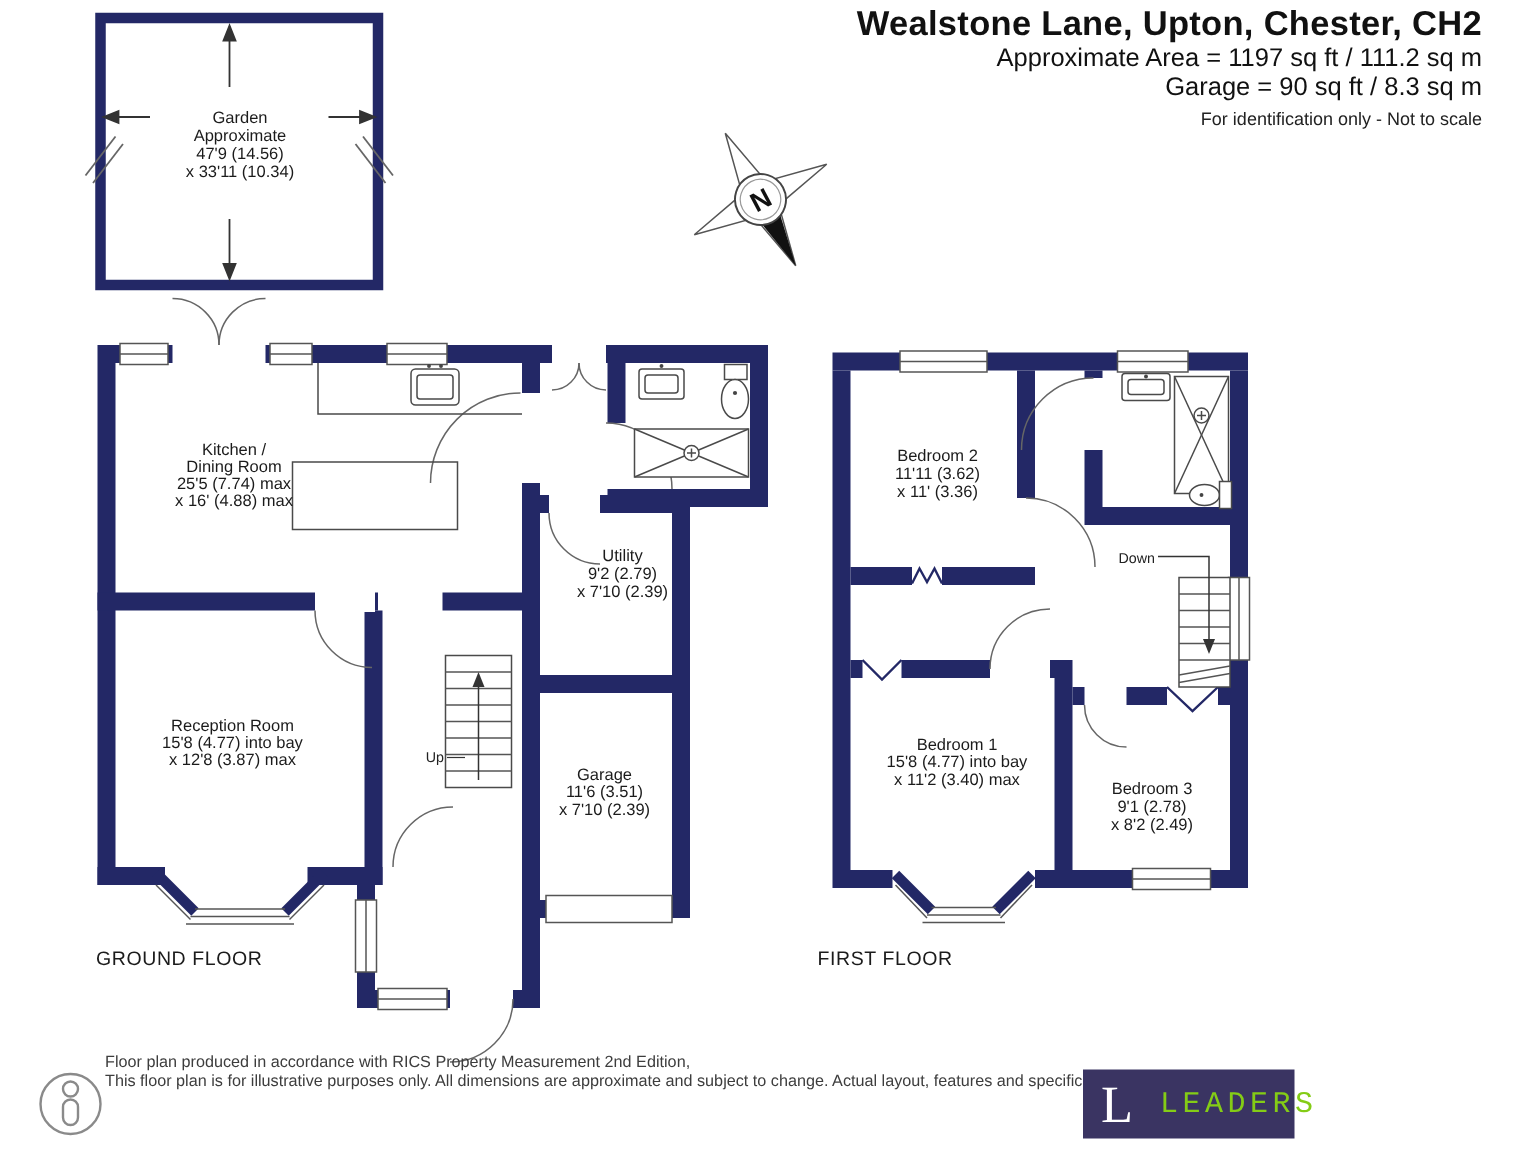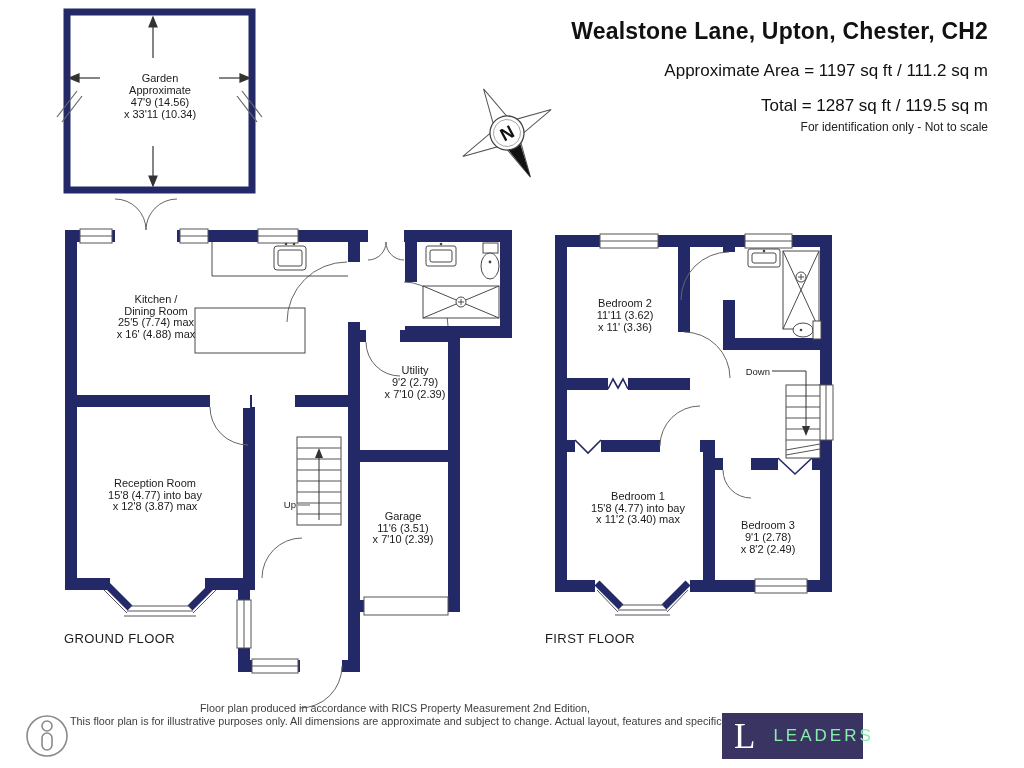--- a/index.html
+++ b/index.html
@@ -1,30 +1,30 @@
 <!DOCTYPE html>
 <html style="--wall: #232866; --logo-bg: #3a3462;"><head>
 <meta charset="utf-8">
 <style>
   html,body{margin:0;padding:0;background:#fff;}
   body{width:1024px;height:768px;position:relative;overflow:hidden;
        font-family:"Liberation Sans", sans-serif;color:#1b1b1b;}
   .abs{position:absolute;}
   
-  .header{top:18px;right:36px;text-align:right;}
+  .header{top:2px;right:36px;text-align:right;}
   .header .title{font-size:23px;font-weight:bold;letter-spacing:.2px;color:#111;}
-  .header .area{font-size:17px;margin-top:16px;color:#111;line-height:19px;}
+  .header .area{font-size:17px;margin-top:0;color:#111;line-height:19px;}
   .header .note{font-size:12px;margin-top:5px;color:#222;}
   
-  .footer-text{left:70px;top:702px;font-size:10.8px;line-height:13px;color:#3d3d3d;width:650px;white-space:nowrap;text-align:center;}
+  .footer-text{left:70px;top:702px;font-size:10.8px;line-height:13px;color:#3d3d3d;width:650px;white-space:nowrap;}
   .logo{left:722px;top:713px;width:141px;height:46px;background:var(--logo-bg,#3a3462);
         display:flex;align-items:center;padding-left:12px;box-sizing:border-box;}
   .logo .initial{font-family:"Liberation Serif", serif;font-size:35px;color:#fff;line-height:1;}
   .logo .divider{width:1px;height:30px;background:rgba(255,255,255,.5);margin:0 10px 0 8px;}
-  .logo .name{font-family:Liberation Sans, sans-serif;font-size:17px;color:#86efac;letter-spacing:3px;}
+  .logo .name{font-family:Liberation Mono, monospace;font-size:20px;color:#84cc16;letter-spacing:3px;}
   
   svg text{font-family:"Liberation Sans", sans-serif;}
   .wall{fill:var(--wall,#232866);}
   .win{fill:#fff;stroke:#555;stroke-width:1;}
   .open{fill:#fff;}
   .fix{fill:none;stroke:#4a4a4a;stroke-width:1;}
   .fixf{fill:#fff;stroke:#4a4a4a;stroke-width:1;}
   .arc{fill:none;stroke:#666;stroke-width:1;}
   .thin{stroke:#555;stroke-width:1;fill:none;}
   .navyline{stroke:var(--wall,#232866);stroke-width:7;fill:none;}
@@ -32,21 +32,21 @@
   .roomlabel{font-size:11px;fill:#1b1b1b;}
   .caption{font-size:13px;fill:#1b1b1b;letter-spacing:.4px;}
   .small{font-size:9.5px;fill:#222;}
 </style>
 </head>
 <body>
 
 <div class="abs header">
   <div class="title">Wealstone Lane, Upton, Chester, CH2</div>
   <div class="area">Approximate Area = 1197 sq ft / 111.2 sq m</div>
-  <div class="area">Total = 1287 sq ft / 119.5 sq m</div>
+  <div class="area">Garage = 90 sq ft / 8.3 sq m</div>
   <div class="note">For identification only - Not to scale</div>
 </div>
 
 <svg class="abs" style="left:0;top:0" width="1024" height="768" viewBox="0 0 1024 768">
 
   <g>
     <rect x="67" y="12" width="185" height="178" fill="#fff" stroke="#232866" stroke-width="7"></rect>
     <g stroke="#333" stroke-width="1.2">
       <line x1="153" y1="58" x2="153" y2="25"></line>
         <polygon points="153,17 149,27 157,27" fill="#333"></polygon>

